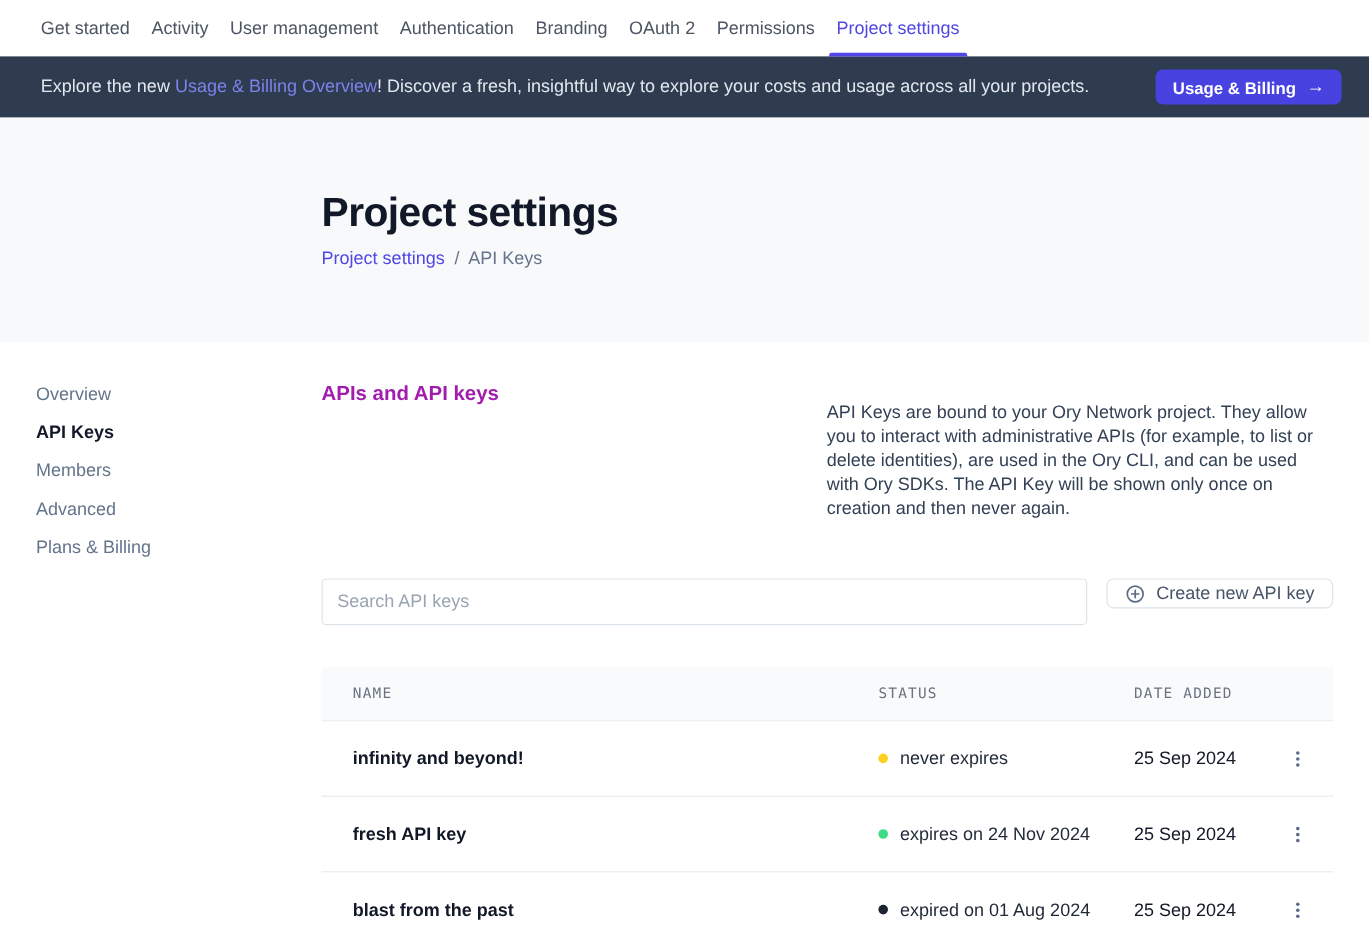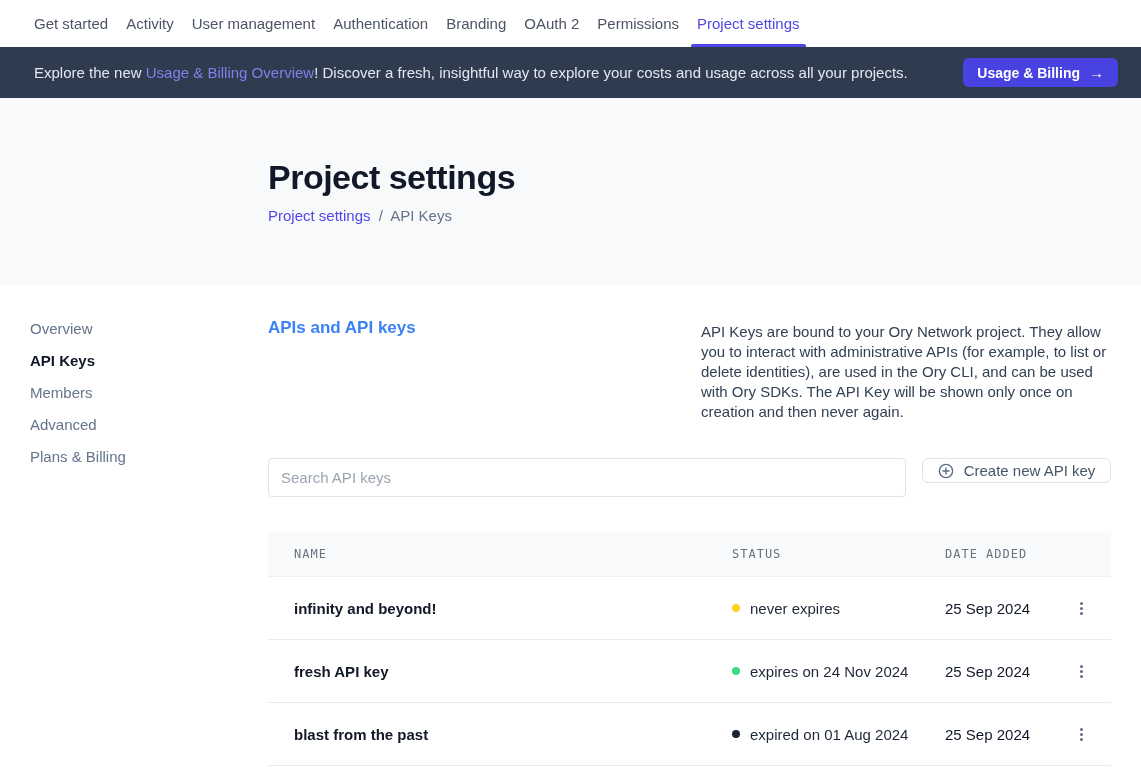--- a/index.html
+++ b/index.html
@@ -28,22 +28,22 @@
   .breadcrumb .current { color: #64748b; }
 
   
   .content { display: flex; padding-top: 33px; }
   .sidebar { width: 268px; flex-shrink: 0; padding-left: 30px; display: flex; flex-direction: column; gap: 11px; }
   .sidebar a { font-size: 15px; color: #64748b; text-decoration: none; line-height: 21px; cursor: pointer; }
   .sidebar a.active { color: #111827; font-weight: 700; }
   .main { width: 843px; }
 
   .intro { display: flex; justify-content: space-between; }
-  .intro h2 { margin: 0; font-size: 17px; font-weight: 700; color: #3b82f6; }
-  .desc { width: 406px; margin: 4px; font-size: 15px; line-height: 20px; color: #334155; }
+  .intro h2 { margin: 0; font-size: 17px; font-weight: 700; color: #a21caf; }
+  .desc { width: 406px; margin: 16px; font-size: 15px; line-height: 20px; color: #334155; }
 
   .toolbar { display: flex; gap: 16px; margin-top: 32px; }
   .search { flex: 1; height: 39px; border: 1px solid #dde3ea; border-radius: 4px; padding: 0 12px; font-size: 15px; color: #111827; font-family: inherit; outline: none; background: #fff; }
   .search::placeholder { color: #9aa5b1; }
   .create-btn { width: 189px; height: 25px; background: #fff; border: 1px solid #dde3ea; border-radius: 6px; display: flex; align-items: center; justify-content: center; gap: 10px; font-size: 15px; color: #475569; cursor: pointer; font-family: inherit; }
 
   
   .table { margin-top: 35px; }
   .thead, .trow { display: grid; grid-template-columns: 464px 213px 1fr 60px; align-items: center; }
   .thead { background: #f8fafc; height: 45px; border-bottom: 1px solid #eceff3; }

